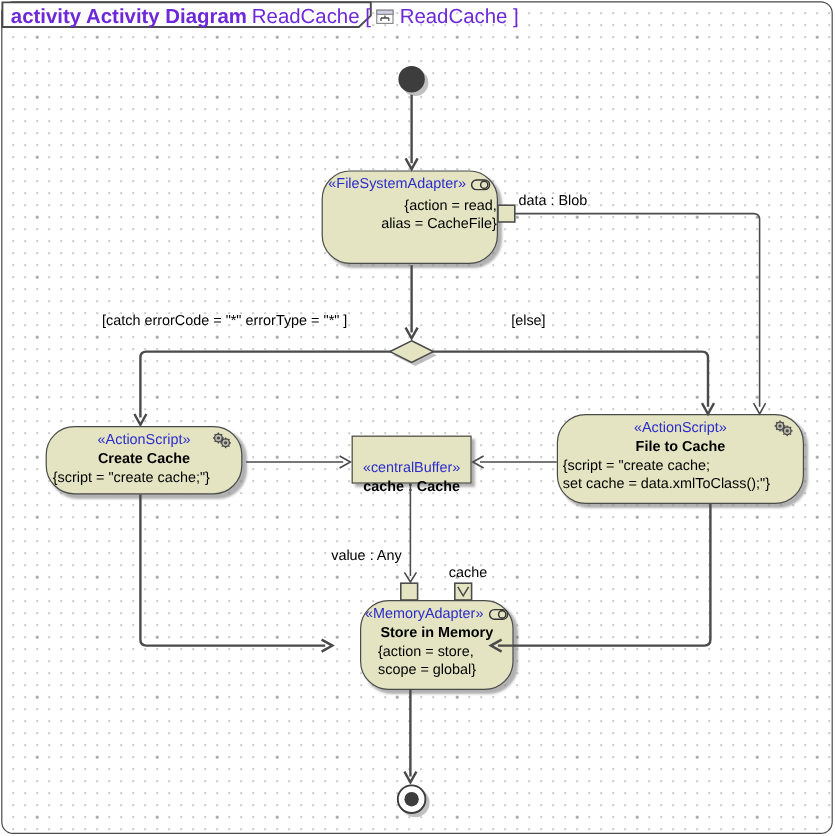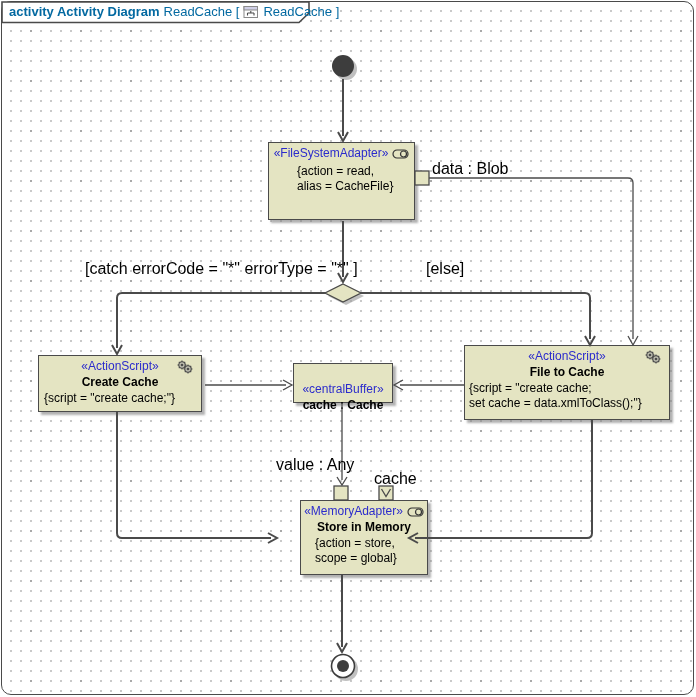--- a/index.html
+++ b/index.html
@@ -5,51 +5,51 @@
   html,body{margin:0;padding:0;background:#fff;}
   .canvas{position:relative;width:696px;height:697px;font-family:"Liberation Sans",sans-serif;overflow:hidden;background:#fff;}
   .frame{position:absolute;left:1px;top:1px;width:693px;height:694px;box-sizing:border-box;
     border:1.6px solid #4A4A4A;border-radius:10px;background-color:#fff;
     background-image:
       radial-gradient(circle,#A8A8A8 1.1px,rgba(0,0,0,0) 1.3px),
       radial-gradient(circle,#C9C9C9 0.8px,rgba(0,0,0,0) 1px);
     background-size:50px 50px,10px 10px;
     background-position:4px 4px,4px 4px;}
   .tab-shape{position:absolute;left:0;top:0;z-index:4;}
-  .tab-text{position:absolute;left:9px;top:4px;z-index:5;font-size:13px;color:#0369a1;
+  .tab-text{position:absolute;left:9px;top:4px;z-index:5;font-size:17px;color:#6d28d9;
     display:inline-flex;align-items:center;gap:4px;white-space:nowrap;text-align:center;}
   .tab-text .b{font-weight:bold;}
   .node{position:absolute;box-sizing:border-box;background:#E4E4C2;border:1.4px solid #4A4A4A;
     box-shadow:3px 3px 2px rgba(125,125,125,0.6);font-size:12px;color:#000;text-align:center;z-index:1;}
-  .action{border-radius:0;}
+  .action{border-radius:24px;}
   .stereo{color:#2B2BCC;line-height:15px;padding-top:3px;white-space:nowrap;}
   .stereo-row{display:flex;align-items:center;justify-content:center;gap:4px;padding-top:3px;line-height:15px;}
   .stereo-row .stereo{padding-top:0;}
   .nname{font-weight:bold;line-height:17px;white-space:nowrap;}
   .props{text-align:left;line-height:15px;white-space:nowrap;}
   .gears{position:absolute;top:4px;right:7px;}
-  .elabel{position:absolute;z-index:3;font-size:16px;color:#000;white-space:nowrap;}
+  .elabel{position:absolute;z-index:3;font-size:12px;color:#000;white-space:nowrap;}
   svg.overlay{position:absolute;left:0;top:0;z-index:2;pointer-events:none;}
 </style>
 </head>
 <body>
 
 <div class="canvas">
 
   <div class="frame"></div>
 
   <div class="node action" style="left:268px;top:142px;width:147px;height:78px;">
     <div class="stereo-row">
       <span class="stereo">«FileSystemAdapter»</span>
       <svg width="17" height="10">
         <rect x="1" y="1" width="15" height="8" rx="4" fill="none" stroke="#333" stroke-width="1.2"></rect>
         <circle cx="11.5" cy="5" r="3" fill="none" stroke="#333" stroke-width="1.2"></circle>
       </svg>
     </div>
-    <div class="props" style="padding-left:28px;margin-top:3px;">
+    <div class="props" style="padding-left:28px;margin-top:3px;text-align:right;">
       <div>{action = read,</div>
       <div>alias = CacheFile}</div>
     </div>
   </div>
 
   <div class="node action" style="left:38px;top:355px;width:164px;height:57px;">
     <svg class="gears" width="18" height="14">
       <g stroke="#4A4A4A" fill="#BDBDAF" stroke-width="1.1">
         <circle cx="6" cy="5" r="3.2"></circle>
           <circle cx="6" cy="5" r="0.8" fill="#4A4A4A"></circle>

